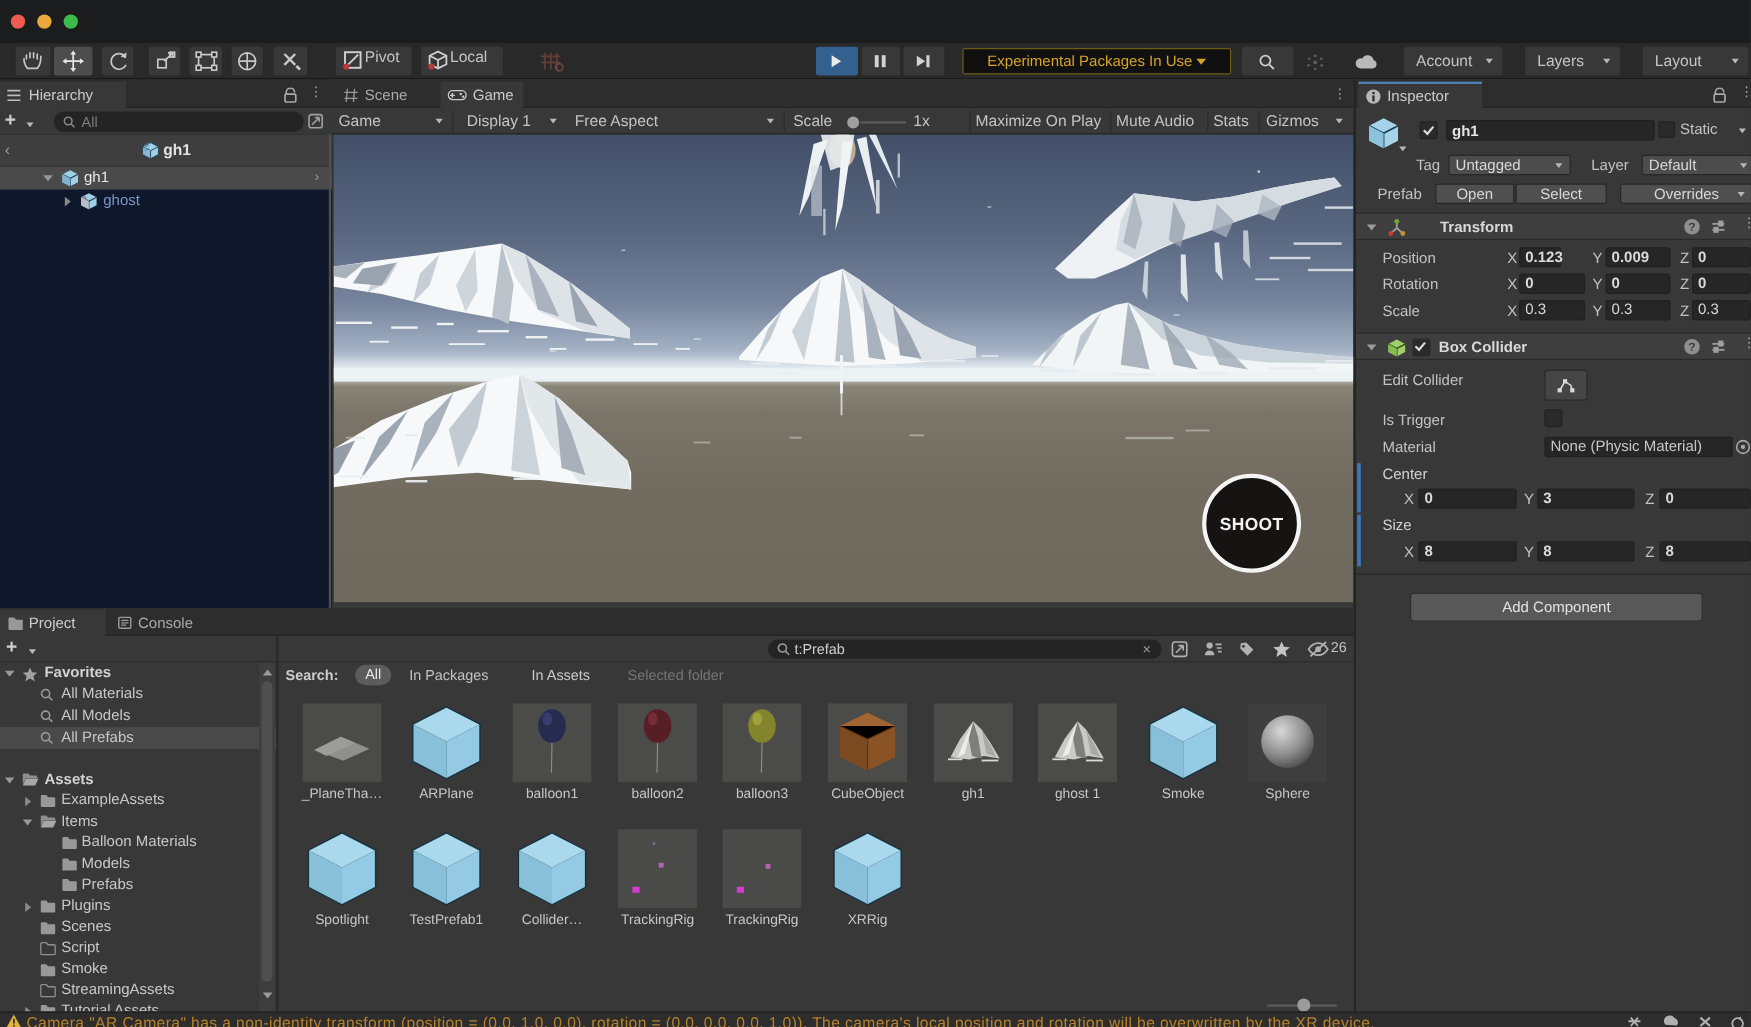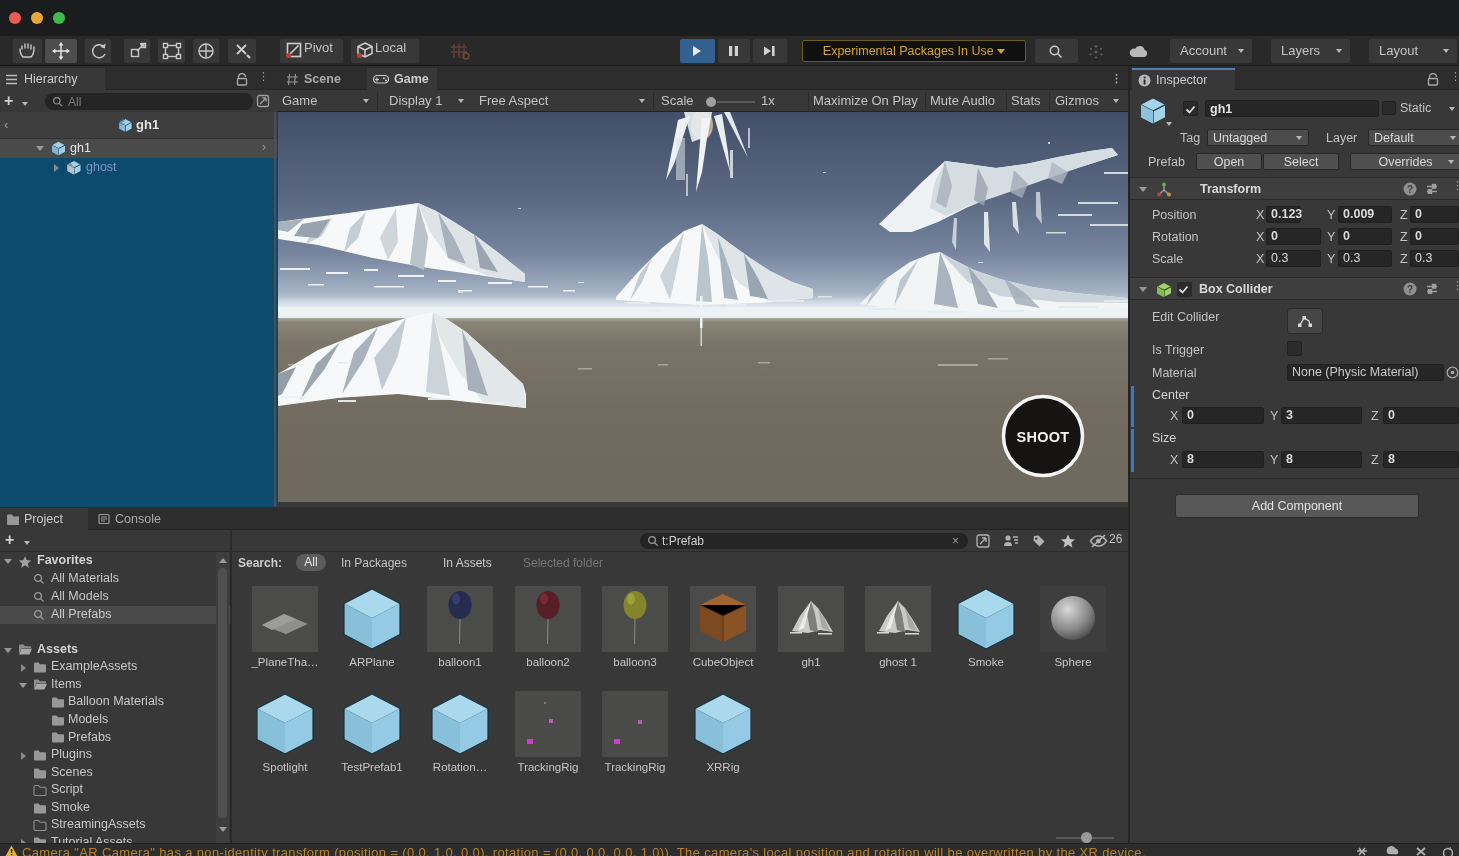--- a/index.html
+++ b/index.html
@@ -146,21 +146,21 @@
   </svg>
 
   <svg class="abs" style="left:1126px;top:8px;" width="30" height="16" viewBox="0 0 30 16">
         <path d="M8 13 a4.2 4.2 0 1 1 1.2-8.2 a5 5 0 0 1 9.4 1.3 a3.6 3.6 0 0 1 -0.6 7 Z" fill="#b9b9b9"></path>
       </svg>
 
   <div class="abs tbtn tbtxt" style="left:1170px;width:82px;padding-left:10px;">Account<span class="abs drop-arrow" style="right:8px;top:10px;"></span></div>
   <div class="abs tbtn tbtxt" style="left:1271px;width:79px;padding-left:10px;">Layers<span class="abs drop-arrow" style="right:8px;top:10px;"></span></div>
   <div class="abs tbtn tbtxt" style="left:1369px;width:88px;padding-left:10px;">Layout<span class="abs drop-arrow" style="right:8px;top:10px;"></span></div>
 </div>
-<div class="abs" style="left:0;top:66px;width:277px;height:441px;background:#0c4a6e;">
+<div class="abs" style="left:0;top:66px;width:277px;height:441px;background:#0f172a;">
 
   <div class="abs tabbar" style="left:0;top:0;width:277px;height:24px;">
     <div class="abs tab" style="left:0;top:2px;width:105px;height:22px;">
       <svg width="13" height="11" viewBox="0 0 13 11" style="margin-right:5px;">
             <g stroke="#bcbcbc" stroke-width="1.3">
               <path d="M0 1.5 h11 M0 5.5 h11 M0 9.5 h11"></path>
             </g>
           </svg>Hierarchy</div>
     <svg class="abs" style="left:236px;top:7px;" width="12" height="13" viewBox="0 0 12 13">
           <path d="M2.5 5.5 V4 a3.5 3.5 0 0 1 7 0" fill="none" stroke="#a8a8a8" stroke-width="1.4"></path>
@@ -215,21 +215,21 @@
       <path d="M1.5 4.4 L8 7.8 L8 14.4 L1.5 11 Z" fill="#b9bdc4"></path>
       <path d="M1.5 4.4 L4.7 2.7 L8 7.8 Z" fill="#8a8f96"></path>
     </svg>
     <div class="abs row12" style="left:86px;top:2px;color:#7b95c9;">ghost</div>
   </div>
 
   <div class="abs" style="left:274px;top:46px;width:2px;height:395px;background:#4e4e4e;"></div>
 </div>
 <div class="abs" style="left:277px;top:66px;width:851px;height:441px;background:#383838;">
 
-  <div class="abs tabbar" style="left:0;top:0;width:851px;height:24px;font-weight:bold;">
+  <div class="abs tabbar" style="left:0;top:0;width:851px;height:24px;">
     <div class="abs tab inactive" style="left:3px;top:2px;">
       <svg width="13" height="13" viewBox="0 0 13 13" style="margin-right:5px;">
             <g stroke="#9a9a9a" stroke-width="1.1" fill="none">
               <path d="M3.5 1 L2.5 12 M9.5 1 L8.5 12 M1 4 L12 4 M1 9 L12 9"></path>
             </g>
           </svg>Scene</div>
     <div class="abs tab" style="left:90px;top:2px;">
       <svg width="16" height="12" viewBox="0 0 16 12" style="margin-right:5px;">
             <rect x="0.5" y="2.5" width="15" height="7.5" rx="3.75" fill="none" stroke="#cccccc" stroke-width="1.2"></rect>
             <path d="M4 4.5 v4 M2 6.5 h4" stroke="#cccccc" stroke-width="1.2"></path>
@@ -817,21 +817,21 @@
           <use href="#bcube"></use>
         </svg>
     <div class="abs tile-label" style="left:9px;top:209px;width:88px;">Spotlight</div>
     <svg class="abs" style="left:107px;top:139px;" width="66" height="66">
           <use href="#bcube"></use>
         </svg>
     <div class="abs tile-label" style="left:96px;top:209px;width:88px;">TestPrefab1</div>
     <svg class="abs" style="left:195px;top:139px;" width="66" height="66">
           <use href="#bcube"></use>
         </svg>
-    <div class="abs tile-label" style="left:184px;top:209px;width:88px;">Rotation…</div>
+    <div class="abs tile-label" style="left:184px;top:209px;width:88px;">Collider…</div>
     <svg class="abs" style="left:283px;top:139px;" width="66" height="66">
           <rect width="66" height="66" fill="#4a4a48"></rect>
           <rect x="12" y="48" width="6" height="5" fill="#d23ad2"></rect>
           <rect x="34" y="28" width="4" height="4" fill="#b860b8"></rect>
           <rect x="29" y="11" width="2" height="2" fill="#9a6a9a"></rect>
         </svg>
     <div class="abs tile-label" style="left:272px;top:209px;width:88px;">TrackingRig</div>
     <svg class="abs" style="left:370px;top:139px;" width="66" height="66">
           <rect width="66" height="66" fill="#4a4a48"></rect>
           <rect x="12" y="48" width="6" height="5" fill="#d23ad2"></rect>

